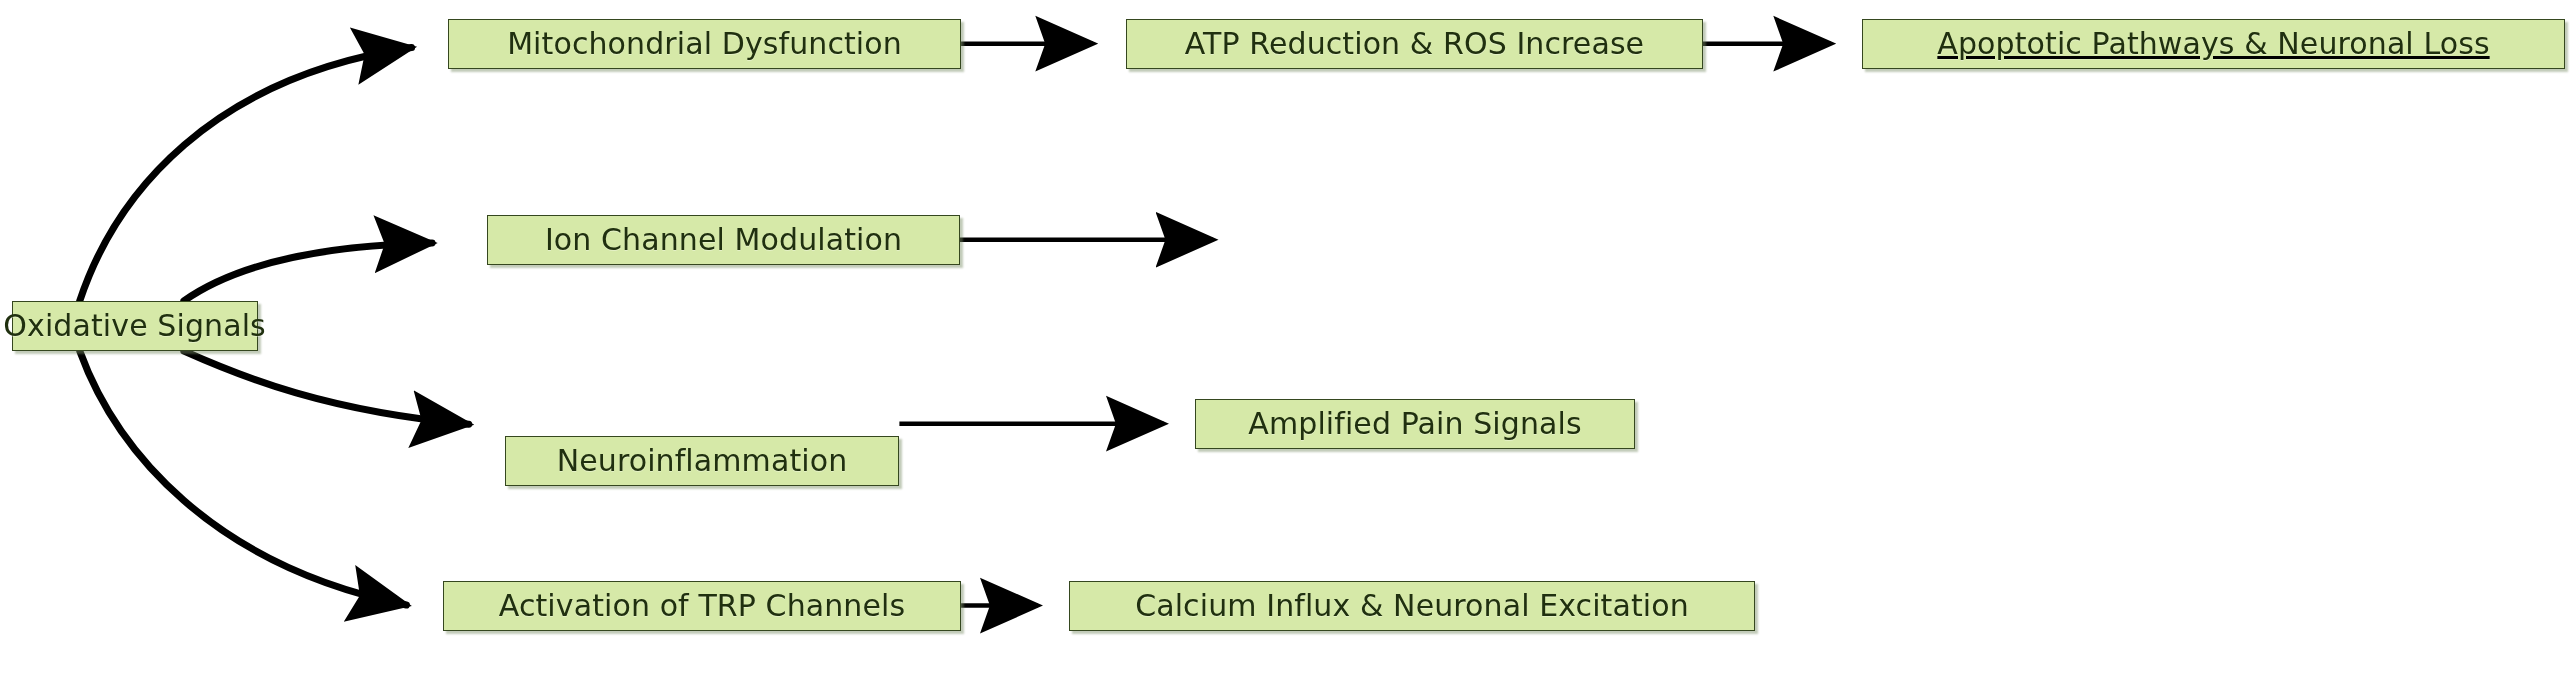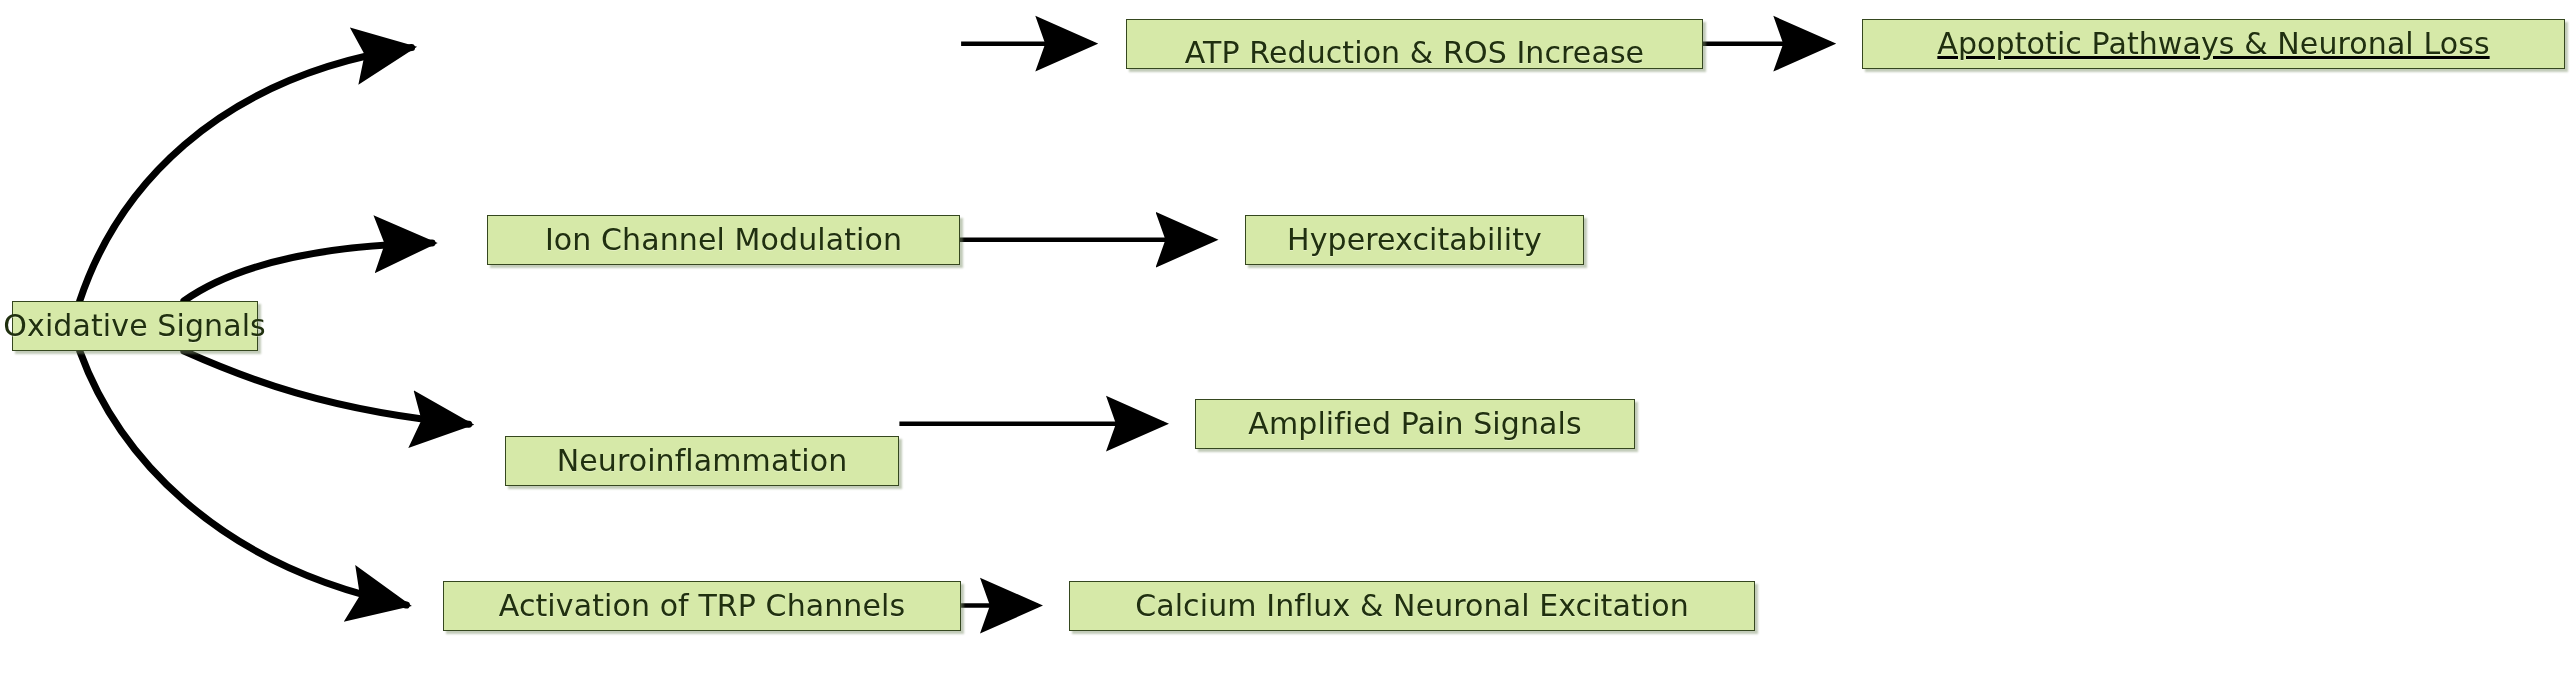--- a/index.html
+++ b/index.html
@@ -75,36 +75,36 @@
       <line x1="1464" y1="373" x2="1887" y2="373" marker-end="url(#arrowheadthin)"></line>
       <line x1="1399" y1="659" x2="1810" y2="659" marker-end="url(#arrowheadthin)"></line>
       <line x1="1495" y1="942" x2="1614" y2="942" marker-end="url(#arrowheadthin)"></line>
     </g>
   </svg>
 
   <div class="node" style="left:11.6px; top:301px; width:246px; height:50px;">
     <span class="node-label">Oxidative Signals</span>
   </div>
 
+  <div class="node" style="left:448px; top:18.6px; width:513px; height:50px;">
+    <span class="node-label">Mitochondrial Dysfunction</span>
+  </div>
 
-  <div class="node" style="left:1126px; top:18.6px; width:577px; height:50px;align-items:flex-end;">
+  <div class="node" style="left:1126px; top:18.6px; width:577px; height:50px;">
     <span class="node-label">ATP Reduction &amp; ROS Increase</span>
   </div>
 
   <div class="node" style="left:1862px; top:18.6px; width:703px; height:50px;text-decoration:underline;">
     <span class="node-label">Apoptotic Pathways &amp; Neuronal Loss</span>
   </div>
 
   <div class="node" style="left:487px; top:215px; width:473px; height:50px;">
     <span class="node-label">Ion Channel Modulation</span>
   </div>
 
-  <div class="node" style="left:1245px; top:215px; width:339px; height:50px;">
-    <span class="node-label">Hyperexcitability</span>
-  </div>
 
   <div class="node" style="left:505px; top:399px; width:394px; height:50px;margin-top:37px;">
     <span class="node-label">Neuroinflammation</span>
   </div>
 
   <div class="node" style="left:1195px; top:399px; width:440px; height:50px;">
     <span class="node-label">Amplified Pain Signals</span>
   </div>
 
   <div class="node" style="left:443px; top:581px; width:518px; height:50px;">

